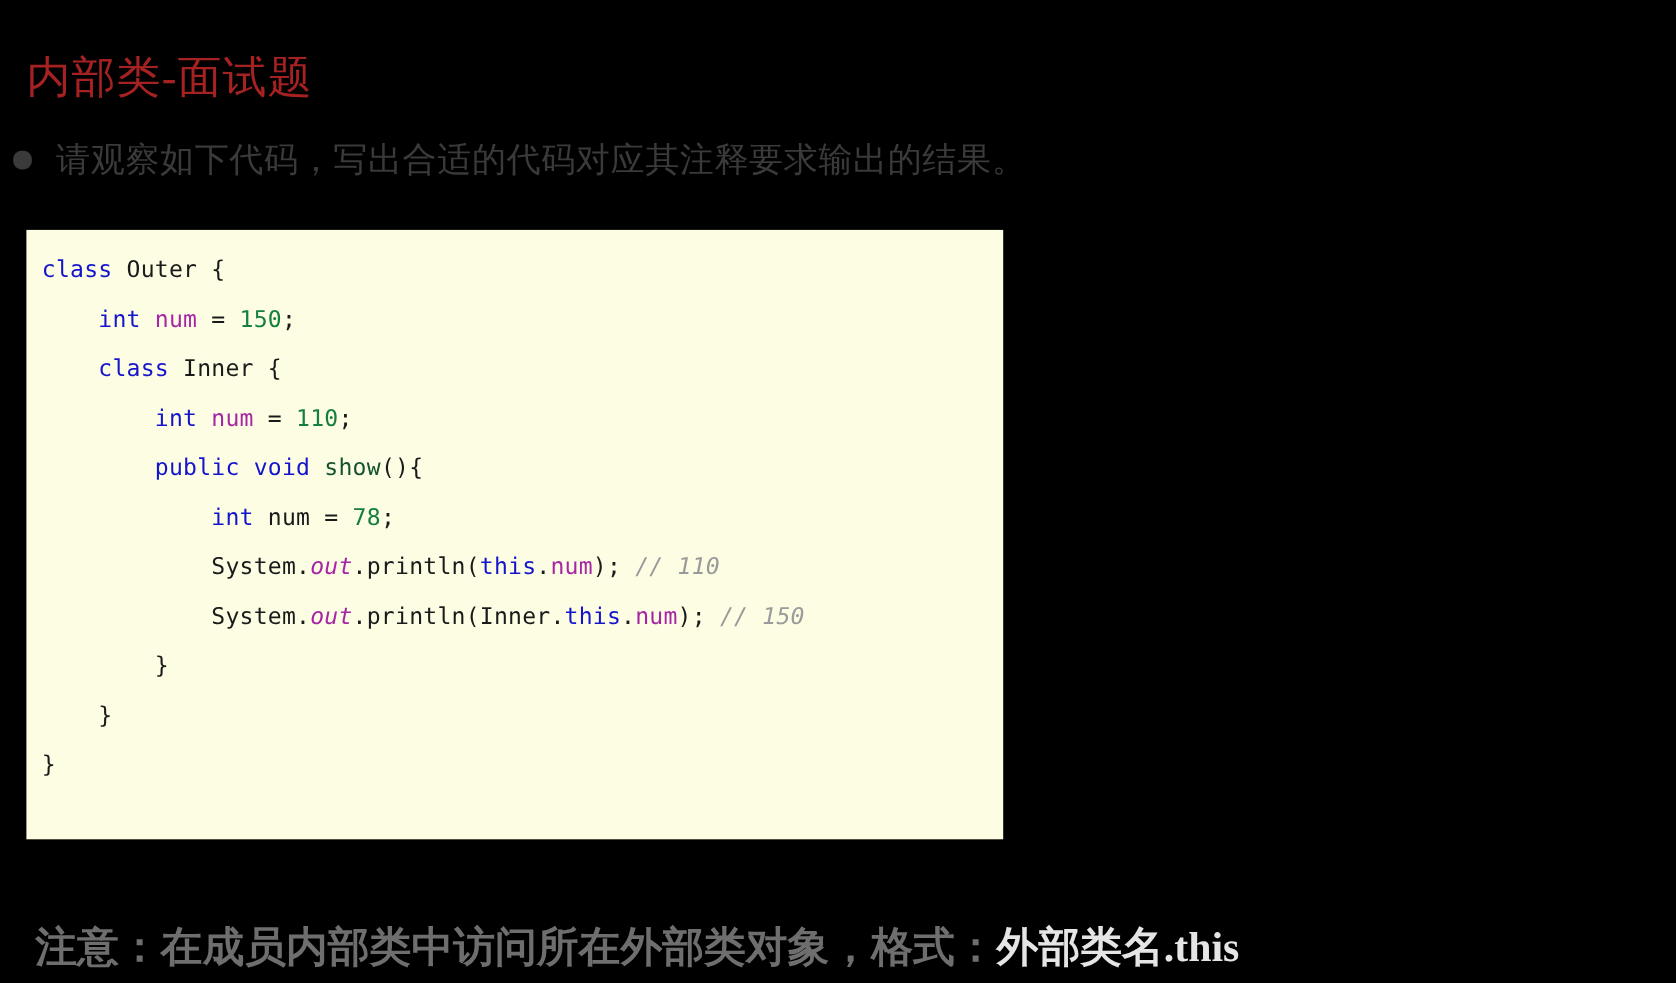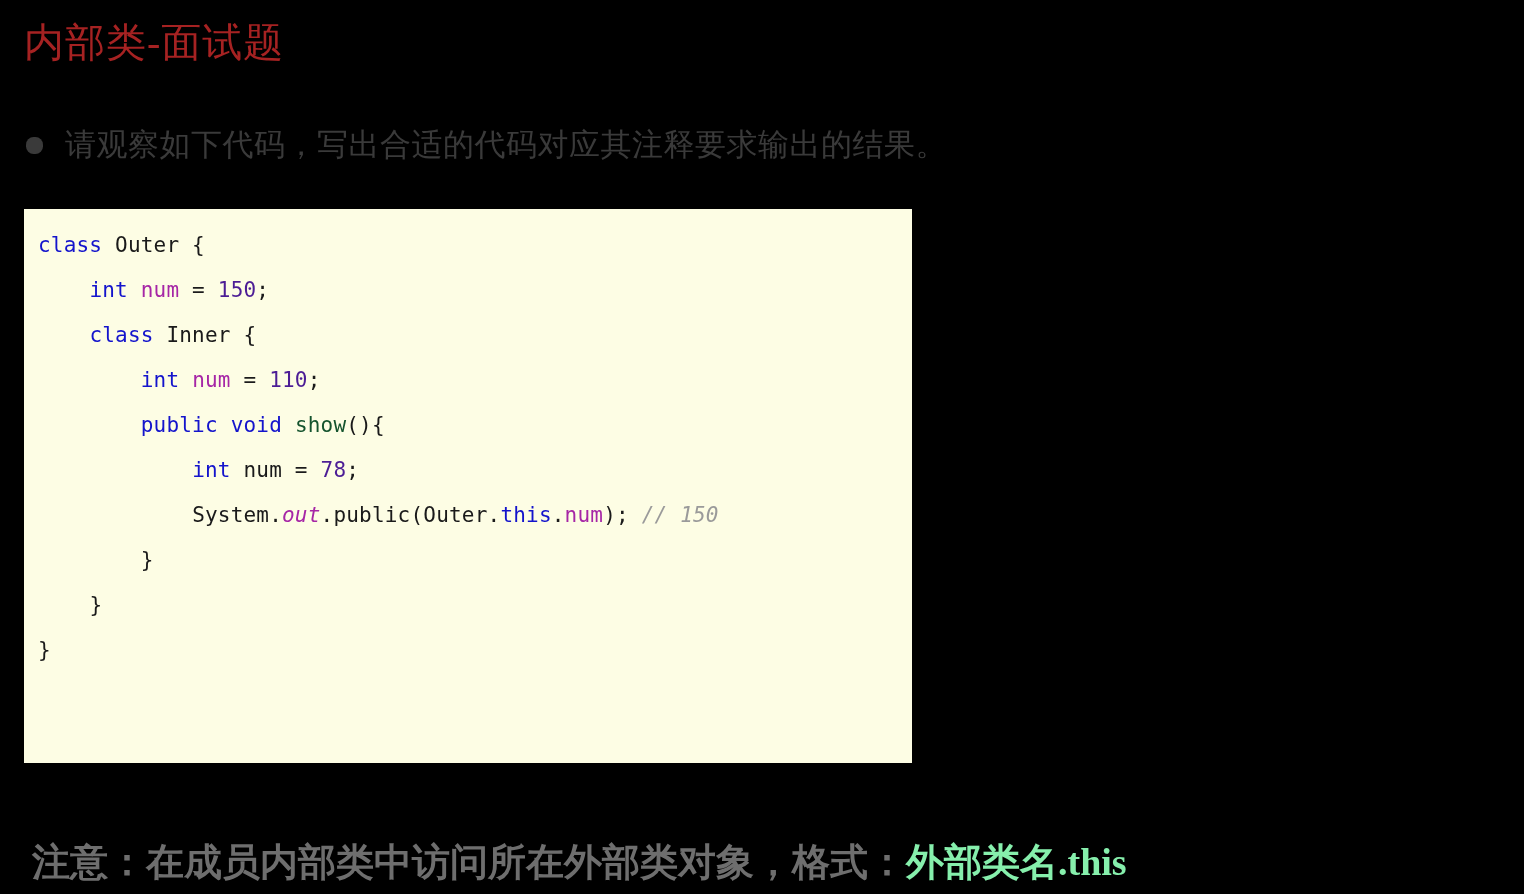--- a/index.html
+++ b/index.html
@@ -26,21 +26,21 @@
     font-size: 40px;
     line-height: 58px;
     color: #a62222;
     letter-spacing: 1px;
     white-space: nowrap;
   }
 
   
   #bullet-row {
     position: absolute;
-    left: 26px;
+    left: 12px;
     top: 124px;
     display: flex;
     align-items: center;
     white-space: nowrap;
   }
   #bullet-marker {
     width: 17px;
     height: 17px;
     background: #333333;
     border-radius: 45%;
@@ -69,21 +69,21 @@
   }
   .code-line {
     font-family: "DejaVu Sans Mono", "Liberation Mono", monospace;
     font-size: 21px;
     line-height: 45px;
     color: #1a1a1a;
     white-space: pre;
     letter-spacing: 0.2px;
   }
   .kw       { color: #1414cc; }            
-  .num-lit  { color: #4c1d95; }            
+  .num-lit  { color: #15803d; }            
   .field    { color: #a626a6; }            
   .method   { color: #14532d; }            
   .static-f { color: #a626a6; font-style: italic; } 
   .cmt      { color: #9a9a9a; font-style: italic; }
   .plain    { color: #1a1a1a; }
 
   
   #bottom-note {
     position: absolute;
     left: 32px;
@@ -93,35 +93,36 @@
     font-size: 38px;
     line-height: 52px;
     font-weight: bold;
   }
   #note-lead    { color: #6e6e6e; }
   #note-emphasis{ color: #cc0000; }
 </style>
 </head>
 <body style="background: rgb(0, 0, 0);">
 
-<div id="slide-title" style="color: rgb(166, 34, 34);">内部类-面试题</div>
+<div id="slide-title" style="color: rgb(166, 34, 34); margin-top: 28px;">内部类-面试题</div>
 
 <div id="bullet-row">
   <span id="bullet-marker" style="background: rgb(58, 58, 58);"></span>
   <span id="bullet-text" style="color: rgb(58, 58, 58);">请观察如下代码，写出合适的代码对应其注释要求输出的结果。</span>
 </div>
 
 <div id="code-block" style="background: rgb(253, 253, 228);">
     <div class="code-line"><span class="kw">class</span><span class="plain"> Outer {</span></div>
     <div class="code-line"><span class="plain">    </span><span class="kw">int</span><span class="plain"> </span><span class="field">num</span><span class="plain"> = </span><span class="num-lit">150</span><span class="plain">;</span></div>
     <div class="code-line"><span class="plain">    </span><span class="kw">class</span><span class="plain"> Inner {</span></div>
     <div class="code-line"><span class="plain">        </span><span class="kw">int</span><span class="plain"> </span><span class="field">num</span><span class="plain"> = </span><span class="num-lit">110</span><span class="plain">;</span></div>
     <div class="code-line"><span class="plain">        </span><span class="kw">public</span><span class="plain"> </span><span class="kw">void</span><span class="plain"> </span><span class="method">show</span><span class="plain">(){</span></div>
     <div class="code-line"><span class="plain">            </span><span class="kw">int</span><span class="plain"> num = </span><span class="num-lit">78</span><span class="plain">;</span></div>
-    <div class="code-line"><span class="plain">            </span><span class="plain">System.</span><span class="static-f">out</span><span class="plain">.public(Outer.</span><span class="kw">this</span><span class="plain">.</span><span class="field">num</span><span class="plain">); </span><span class="cmt">// 150</span></div>
+    <div class="code-line"><span class="plain">            </span><span class="plain">System.</span><span class="static-f">out</span><span class="plain">.println(</span><span class="kw">this</span><span class="plain">.</span><span class="field">num</span><span class="plain">); </span><span class="cmt">// 110</span></div>
+    <div class="code-line"><span class="plain">            </span><span class="plain">System.</span><span class="static-f">out</span><span class="plain">.println(Inner.</span><span class="kw">this</span><span class="plain">.</span><span class="field">num</span><span class="plain">); </span><span class="cmt">// 150</span></div>
     <div class="code-line"><span class="plain">        </span><span class="plain">}</span></div>
     <div class="code-line"><span class="plain">    </span><span class="plain">}</span></div>
     <div class="code-line"><span class="plain">}</span></div>
   </div>
 
 <div id="bottom-note">
-  <span id="note-lead" style="color: rgb(110, 110, 110); margin-top: 43px;">注意：在成员内部类中访问所在外部类对象，格式：</span><span id="note-emphasis" style="color: #86efac; font-family: Liberation Serif, serif;">外部类名.this</span>
+  <span id="note-lead" style="color: rgb(110, 110, 110); margin-top: 43px;">注意：在成员内部类中访问所在外部类对象，格式：</span><span id="note-emphasis" style="color: #e5e5e5; font-family: Liberation Serif, serif;">外部类名.this</span>
 </div>
 
 </body></html>

